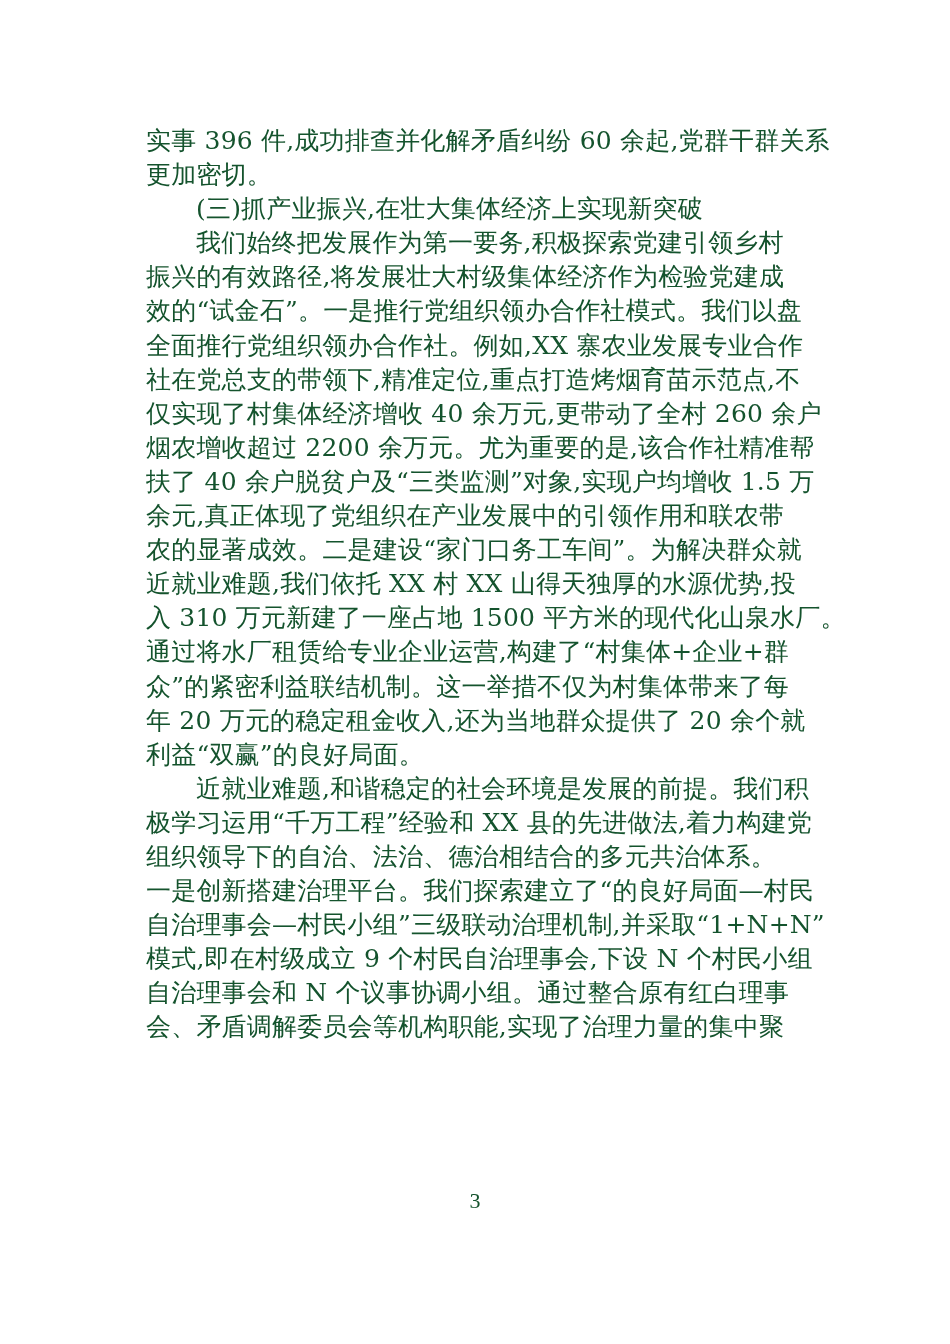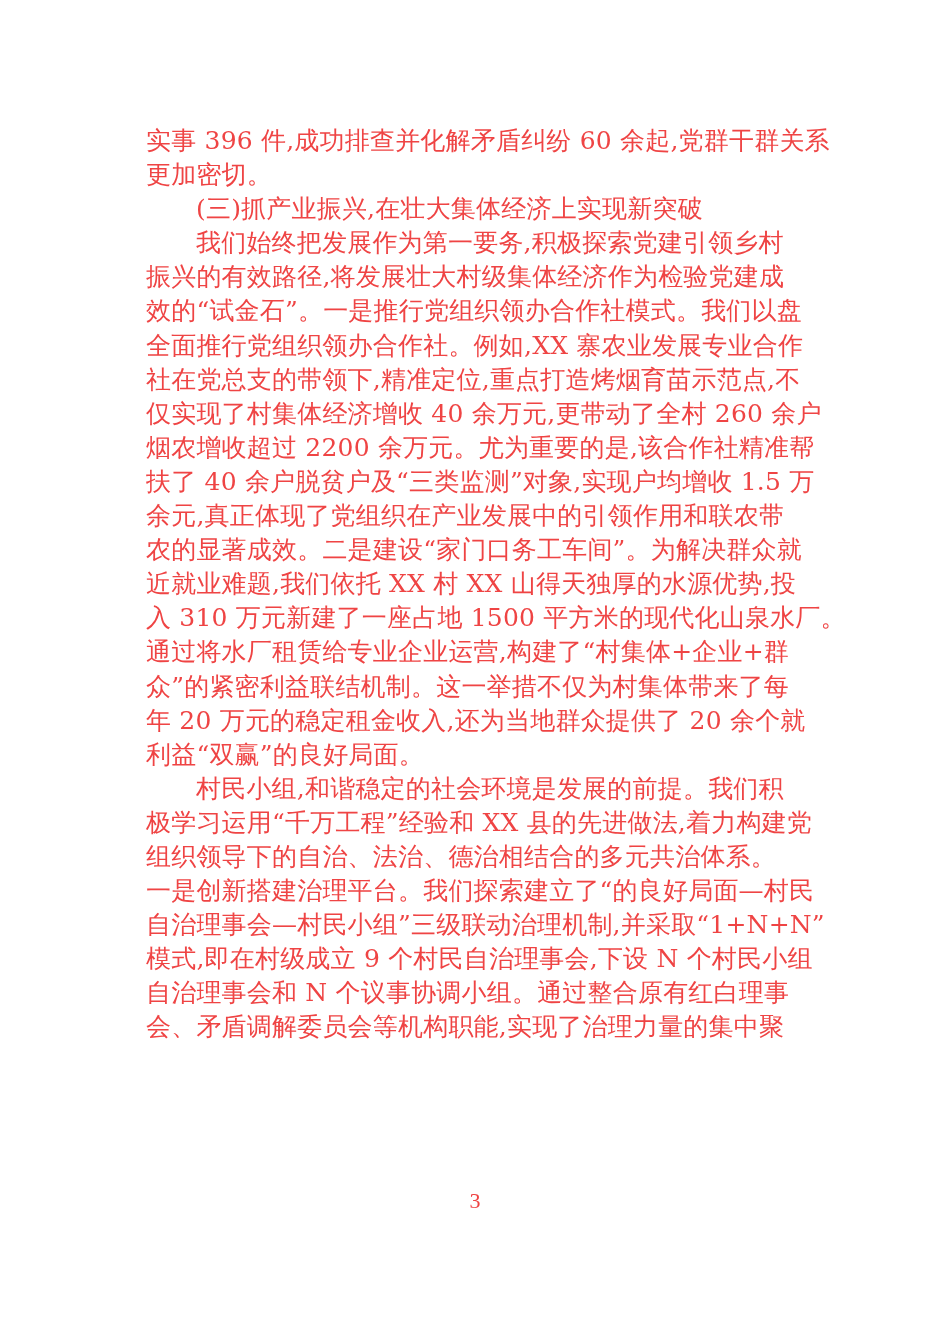--- a/index.html
+++ b/index.html
@@ -1,21 +1,21 @@
 <!DOCTYPE html>
 <html><head>
   <meta charset="utf-8">
   <style>
     html, body { margin: 0; padding: 0; background: #ffffff; }
     body { width: 950px; height: 1344px; position: relative; overflow: hidden; }
     .page {
       position: absolute; left: 0; top: 0; width: 950px; height: 1112px;
       background: #ffffff;
       font-family: "DejaVu Serif", "Liberation Serif", serif;
-      color: #ef4444;
+      color: #14532d;
     }
     .text-block {
       position: absolute; left: 146px; top: 124px; width: 670px;
     }
     .line {
       display: block;
       height: 34.1px;
       line-height: 34.1px;
       font-size: 25px;
       white-space: nowrap;
@@ -45,21 +45,21 @@
       <span class="line">烟农增收超过 2200 余万元。尤为重要的是,该合作社精准帮</span>
       <span class="line">扶了 40 余户脱贫户及“三类监测”对象,实现户均增收 1.5 万</span>
       <span class="line">余元,真正体现了党组织在产业发展中的引领作用和联农带</span>
       <span class="line">农的显著成效。二是建设“家门口务工车间”。为解决群众就</span>
       <span class="line">近就业难题,我们依托 XX 村 XX 山得天独厚的水源优势,投</span>
       <span class="line">入 310 万元新建了一座占地 1500 平方米的现代化山泉水厂。</span>
       <span class="line">通过将水厂租赁给专业企业运营,构建了“村集体+企业+群</span>
       <span class="line">众”的紧密利益联结机制。这一举措不仅为村集体带来了每</span>
       <span class="line">年 20 万元的稳定租金收入,还为当地群众提供了 20 余个就</span>
       <span class="line">利益“双赢”的良好局面。</span>
-      <span class="line indent">村民小组,和谐稳定的社会环境是发展的前提。我们积</span>
+      <span class="line indent">近就业难题,和谐稳定的社会环境是发展的前提。我们积</span>
       <span class="line">极学习运用“千万工程”经验和 XX 县的先进做法,着力构建党</span>
       <span class="line">组织领导下的自治、法治、德治相结合的多元共治体系。</span>
       <span class="line">一是创新搭建治理平台。我们探索建立了“的良好局面—村民</span>
       <span class="line">自治理事会—村民小组”三级联动治理机制,并采取“1+N+N”</span>
       <span class="line">模式,即在村级成立 9 个村民自治理事会,下设 N 个村民小组</span>
       <span class="line">自治理事会和 N 个议事协调小组。通过整合原有红白理事</span>
       <span class="line">会、矛盾调解委员会等机构职能,实现了治理力量的集中聚</span>
     </div>
   <div class="page-number">3</div>
 </div>

